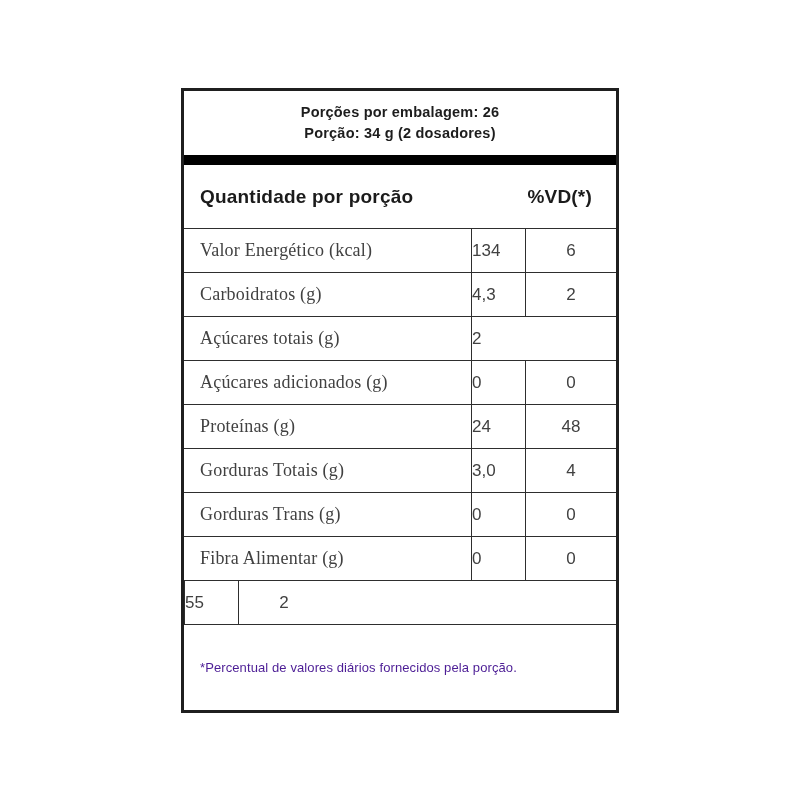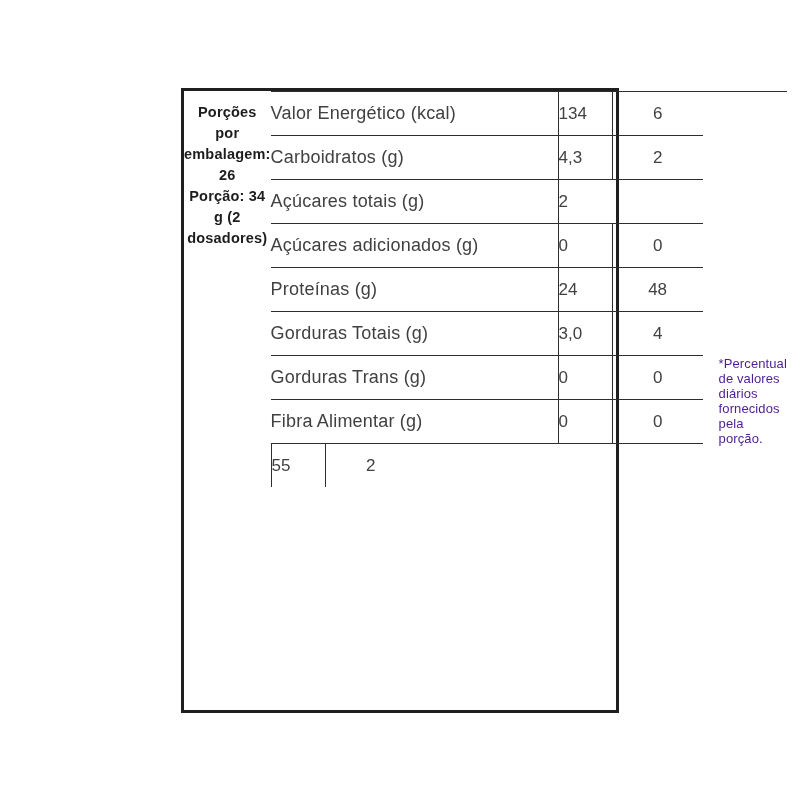--- a/index.html
+++ b/index.html
@@ -21,20 +21,21 @@
   .label-box {
     position: absolute;
     left: 181px;
     top: 88px;
     width: 438px;
     height: 625px;
     box-sizing: border-box;
     border: 3px solid #1f1f1f;
     background: #ffffff;
     display: flex;
+    flex-direction: column;
   }
   .pack-info {
     height: 64px;
     box-sizing: border-box;
     padding-top: 11px;
     text-align: center;
     font-weight: bold;
     font-size: 14.5px;
     line-height: 21px;
     letter-spacing: 0.2px;
@@ -62,24 +63,26 @@
     height: 44px;
     box-sizing: border-box;
     border-top: 1.5px solid #2e2e2e;
     display: flex;
     align-items: stretch;
     color: #414141;
   }
   .cell-label {
     width: 287px;
     box-sizing: border-box;
+    padding-left: 16px;
     display: flex;
     align-items: center;
     font-size: 18px;
     letter-spacing: 0.2px;
+    font-family: Liberation Serif, serif;
   }
   .cell-value {
     width: 54px;
     box-sizing: border-box;
     border-left: 1.5px solid #2e2e2e;
     display: flex;
     align-items: center;
     font-size: 17px;
   }
   .cell-dv {
@@ -110,20 +113,24 @@
 <div class="canvas">
   <div class="label-box">
 
     <div class="pack-info">
       <div>Porções por embalagem: 26</div>
       <div>Porção: 34 g (2 dosadores)</div>
     </div>
 
     <div class="thick-bar"></div>
 
+    <div class="qty-row">
+      <span>Quantidade por porção</span>
+      <span>%VD(*)</span>
+    </div>
 
     <div class="data-rows">
 
       <div class="nrow">
         <div class="cell-label">Valor Energético (kcal)</div>
         <div class="cell-value">134</div>
         <div class="cell-dv">6</div>
       </div>
 
       <div class="nrow">

